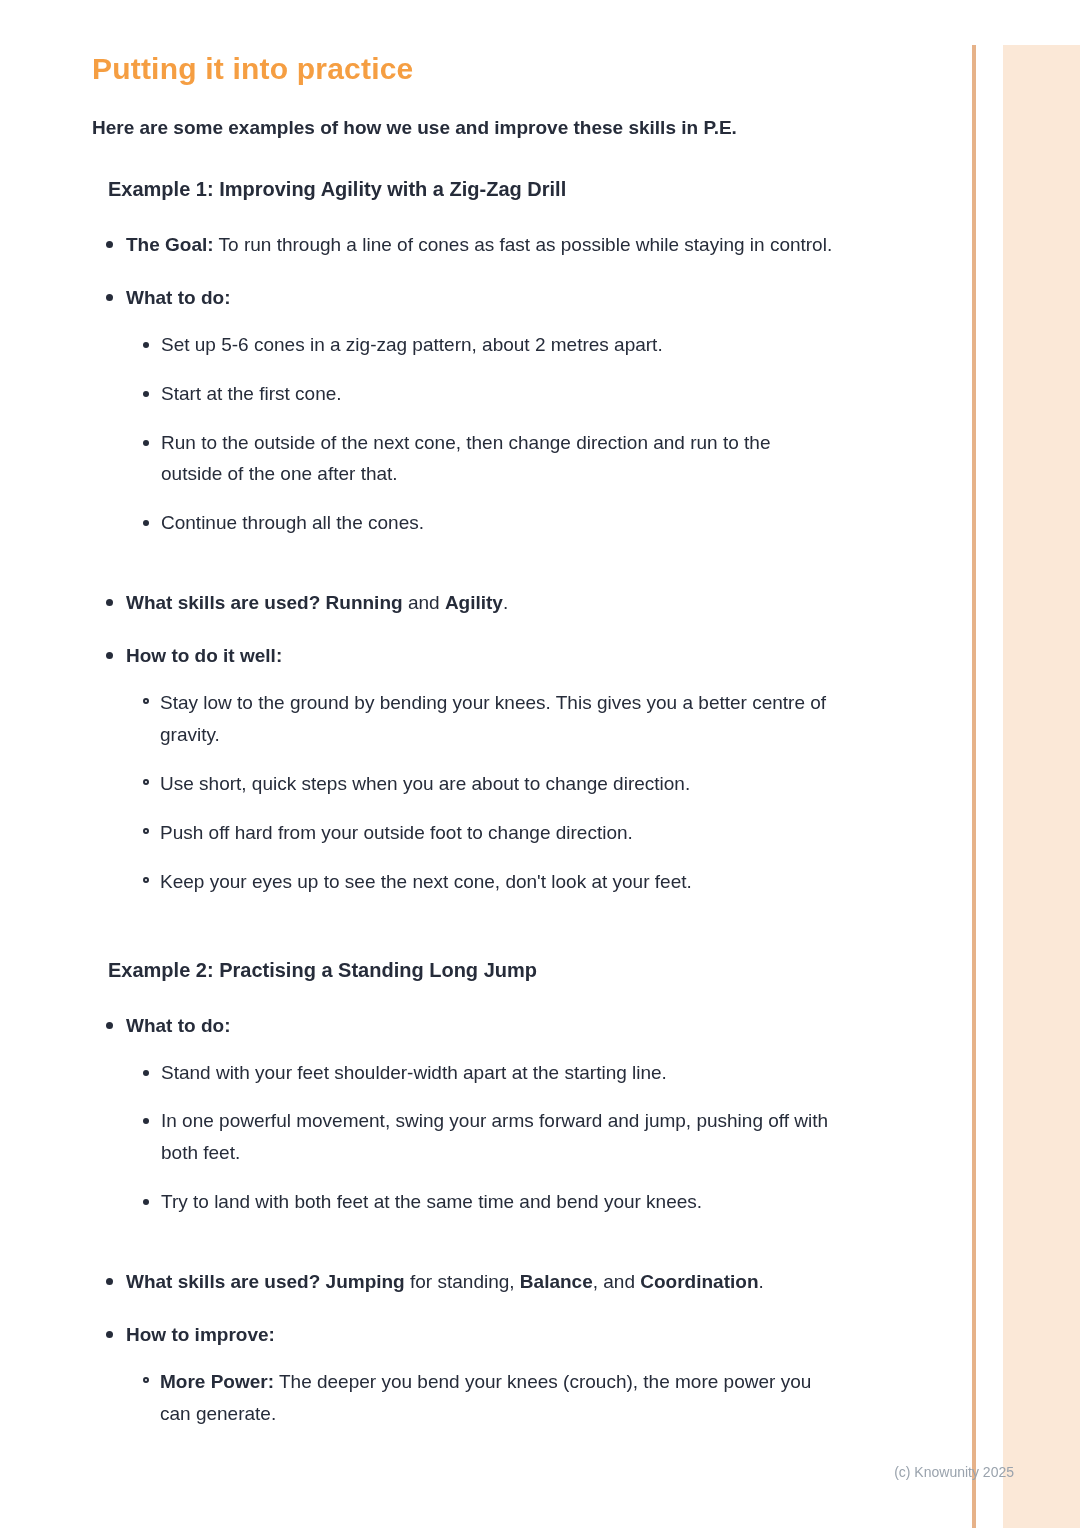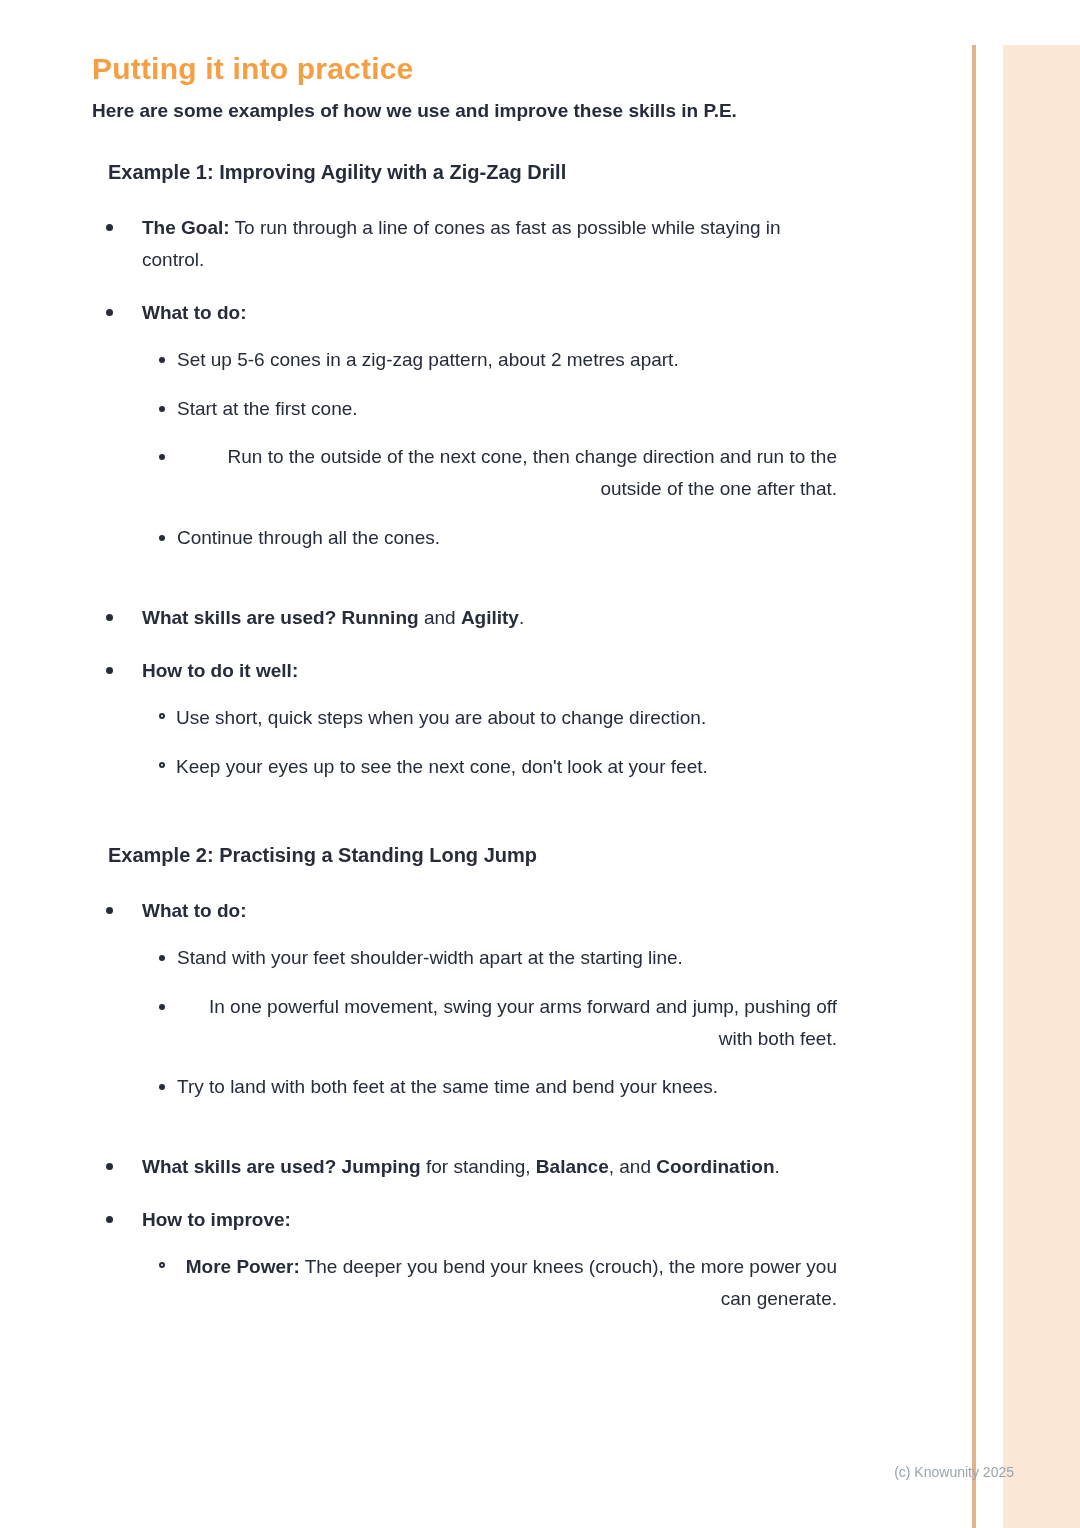--- a/index.html
+++ b/index.html
@@ -27,32 +27,32 @@
   .accent-line{
     position:absolute;top:45px;bottom:0;left:972px;width:4px;
     background:var(--line);
   }
   .content{
     position:absolute;top:52px;left:92px;width:745px;
   }
   .title{
     font-size:30px;font-weight:700;color:var(--accent);
     letter-spacing:0.2px;
-    margin-bottom:9px;
+    margin-bottom:26px;
   }
   .intro{
     font-size:19px;line-height:1.68;margin-bottom:30px;font-weight:bold;
   }
   .section-heading{
     font-size:20px;font-weight:700;margin:34px 0 28px 16px;color:var(--text);
   }
   .list-l1{padding-left:14px;}
   .li{display:flex;align-items:flex-start;font-size:19px;line-height:1.68;}
-  .li-l1{margin-bottom:21px;gap:16px;}
-  .li-l2{margin-bottom:17px;text-align:right;}
+  .li-l1{margin-bottom:21px;}
+  .li-l2{margin-bottom:17px;}
   .li-col{flex:1 1 auto;}
   .marker{flex:0 0 auto;display:inline-block;}
   .m-l1{
     width:7px;height:7px;border-radius:50%;background:var(--text);
     margin:12px 13px 0 0;
   }
   .m-disc{
     width:6px;height:6px;border-radius:50%;background:var(--text);
     margin:13px 12px 0 0;
   }
@@ -109,21 +109,29 @@
           </div>
           <div class="li li-l1">
             <span class="marker m-l1"></span>
             <div class="li-col"><span class="li-text"><span class="b">What skills are used? Running</span><span> and </span><span class="b">Agility</span><span>.</span></span></div>
           </div>
           <div class="li li-l1">
             <span class="marker m-l1"></span>
             <div class="li-col"><span class="li-text"><span class="b">How to do it well:</span></span><div class="list-l2">
                 <div class="li li-l2">
                   <span class="marker m-circle"></span>
+                  <span class="li-text"><span>Stay low to the ground by bending your knees. This gives you a better centre of gravity.</span></span>
+                </div>
+                <div class="li li-l2">
+                  <span class="marker m-circle"></span>
                   <span class="li-text"><span>Use short, quick steps when you are about to change direction.</span></span>
+                </div>
+                <div class="li li-l2">
+                  <span class="marker m-circle"></span>
+                  <span class="li-text"><span>Push off hard from your outside foot to change direction.</span></span>
                 </div>
                 <div class="li li-l2">
                   <span class="marker m-circle"></span>
                   <span class="li-text"><span>Keep your eyes up to see the next cone, don't look at your feet.</span></span>
                 </div>
               </div></div>
           </div>
         </div>
         <div class="section-heading">Example 2: Practising a Standing Long Jump</div>
         <div class="list-l1">

